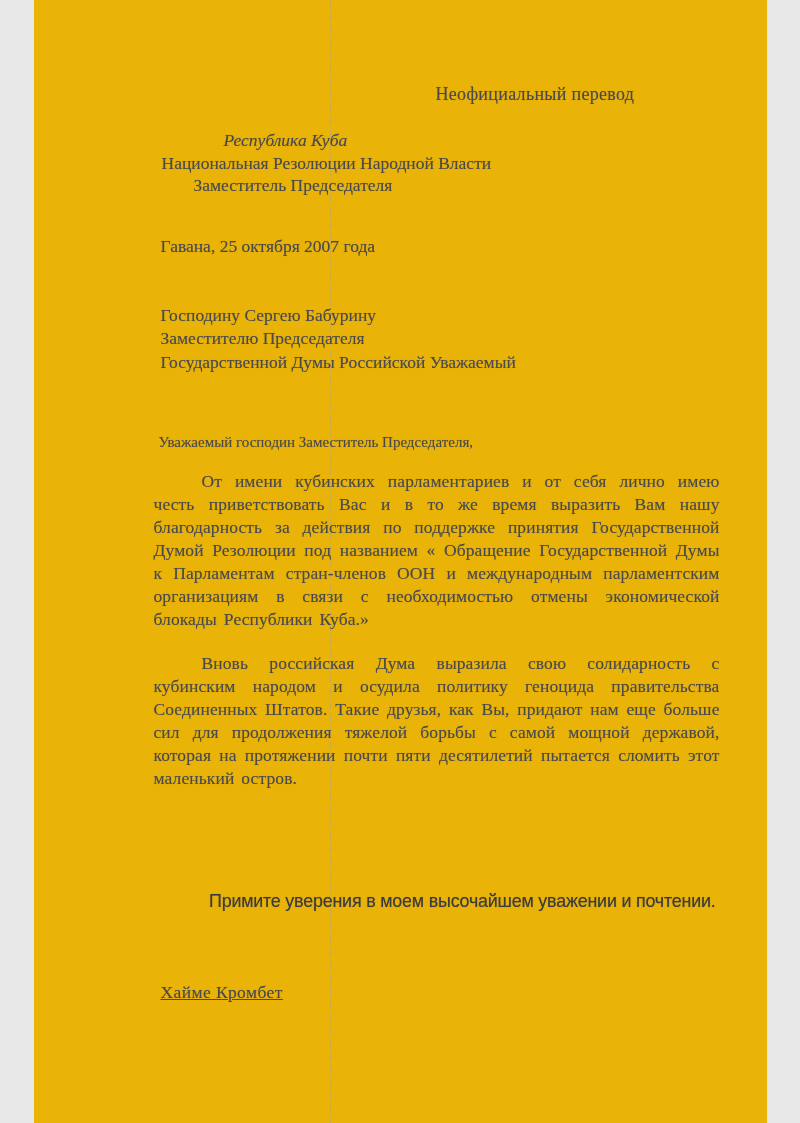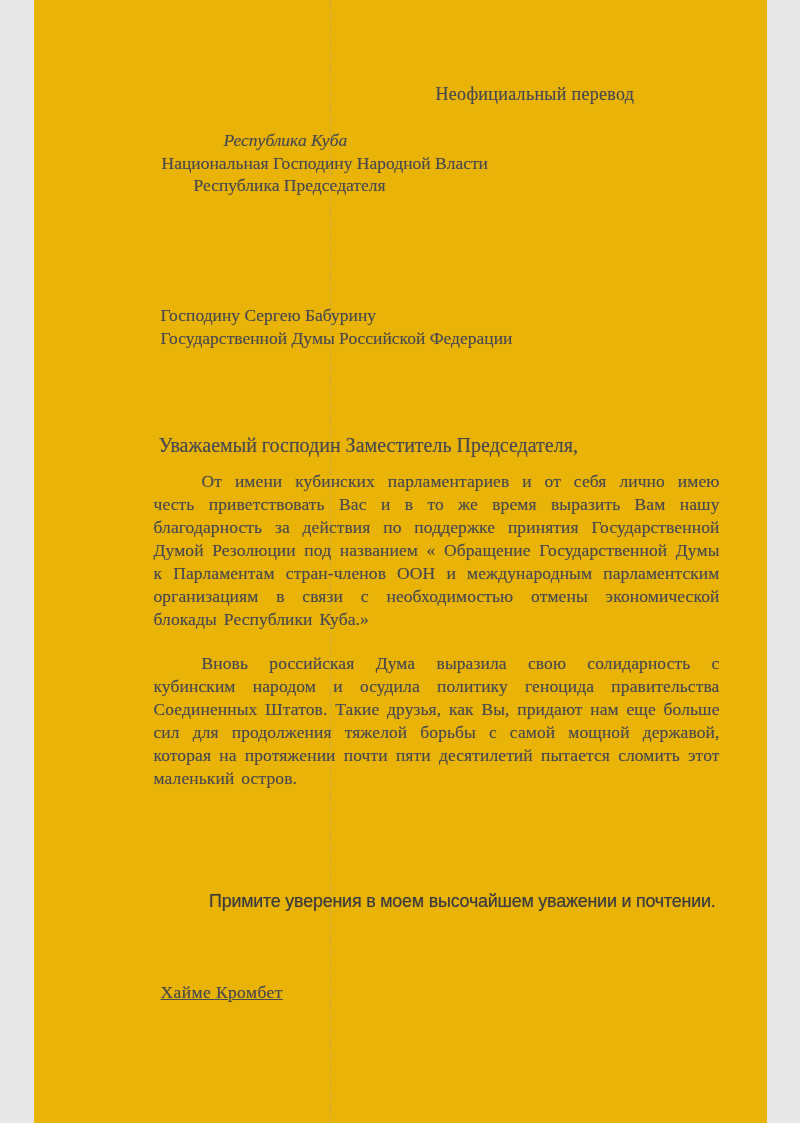--- a/index.html
+++ b/index.html
@@ -61,21 +61,21 @@
     top: 304px;
     font-size: 17.5px;
     line-height: 23.3px;
     white-space: nowrap;
     font-family: Liberation Serif, serif;
   }
   .salutation {
     position: absolute;
     left: 125px;
     top: 434px;
-    font-size: 20px;
+    font-size: 15px;
     text-align: center;
   }
   .body-block {
     position: absolute;
     left: 120px;
     top: 470px;
     width: 574px;
   }
   .body-block p {
     margin: 0 8px 21px 0;
@@ -112,28 +112,30 @@
 <body>
 
 <div class="page">
 
   <div class="fold-line"></div>
 
   <div class="note">Неофициальный перевод</div>
 
   <div class="letterhead">
     <div class="indent-lg">Республика Куба</div>
-    <div>Национальная Господину Народной Власти</div>
-    <div class="indent-sm">Республика Председателя</div>
+    <div>Национальная Резолюции Народной Власти</div>
+    <div class="indent-sm">Заместитель Председателя</div>
   </div>
 
+  <div class="dateline">Гавана, 25 октября 2007 года</div>
 
   <div class="addressee">
     <div>Господину Сергею Бабурину</div>
-    <div>Государственной Думы Российской Федерации</div>
+    <div>Заместителю Председателя</div>
+    <div>Государственной Думы Российской Уважаемый</div>
   </div>
 
   <div class="salutation">Уважаемый господин Заместитель Председателя,</div>
 
   <div class="body-block">
     <p>От имени кубинских парламентариев и от себя лично имею честь приветствовать Вас и в то же время выразить Вам нашу благодарность за действия по поддержке принятия Государственной Думой Резолюции под названием « Обращение Государственной Думы к Парламентам стран-членов ООН и международным парламентским организациям в связи с необходимостью отмены экономической блокады Республики Куба.»</p>
     <p>Вновь российская Дума выразила свою солидарность с кубинским народом и осудила политику геноцида правительства Соединенных Штатов. Такие друзья, как Вы, придают нам еще больше сил для продолжения тяжелой борьбы с самой мощной державой, которая на протяжении почти пяти десятилетий пытается сломить этот маленький остров.</p>
   </div>
 
   <div class="valediction">Примите уверения в моем высочайшем уважении и почтении.</div>

